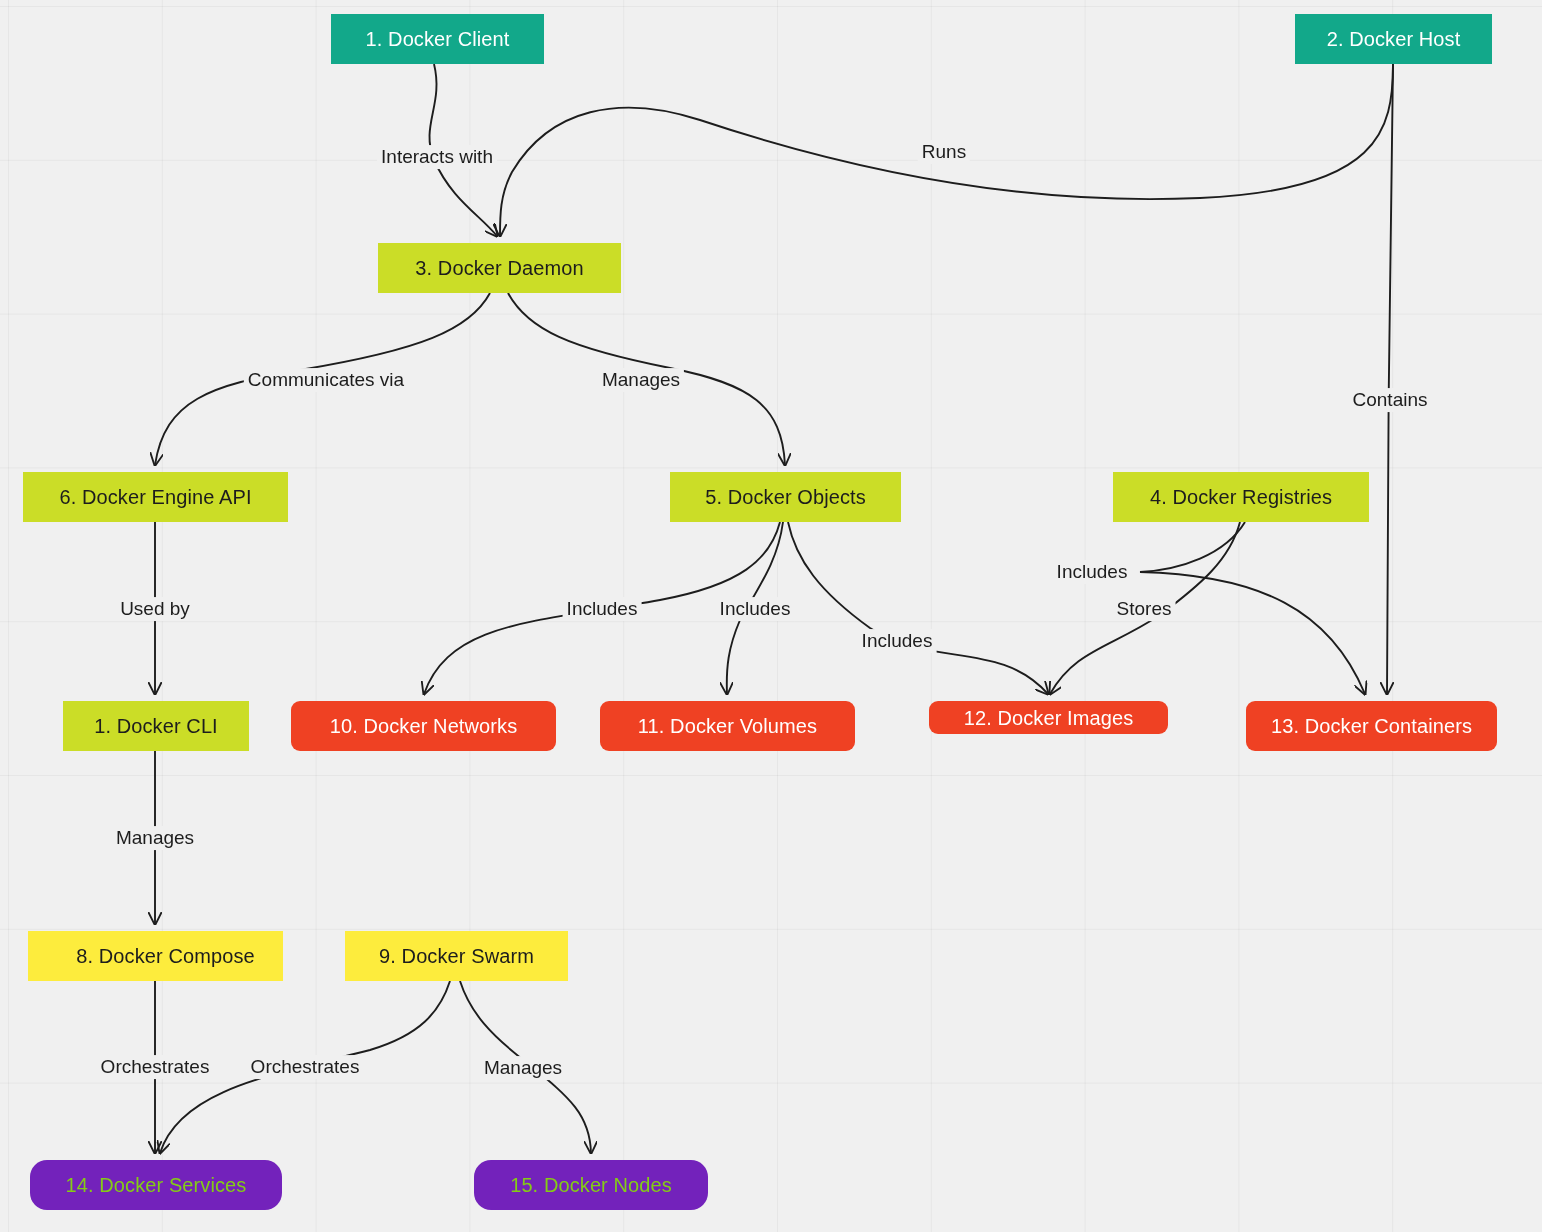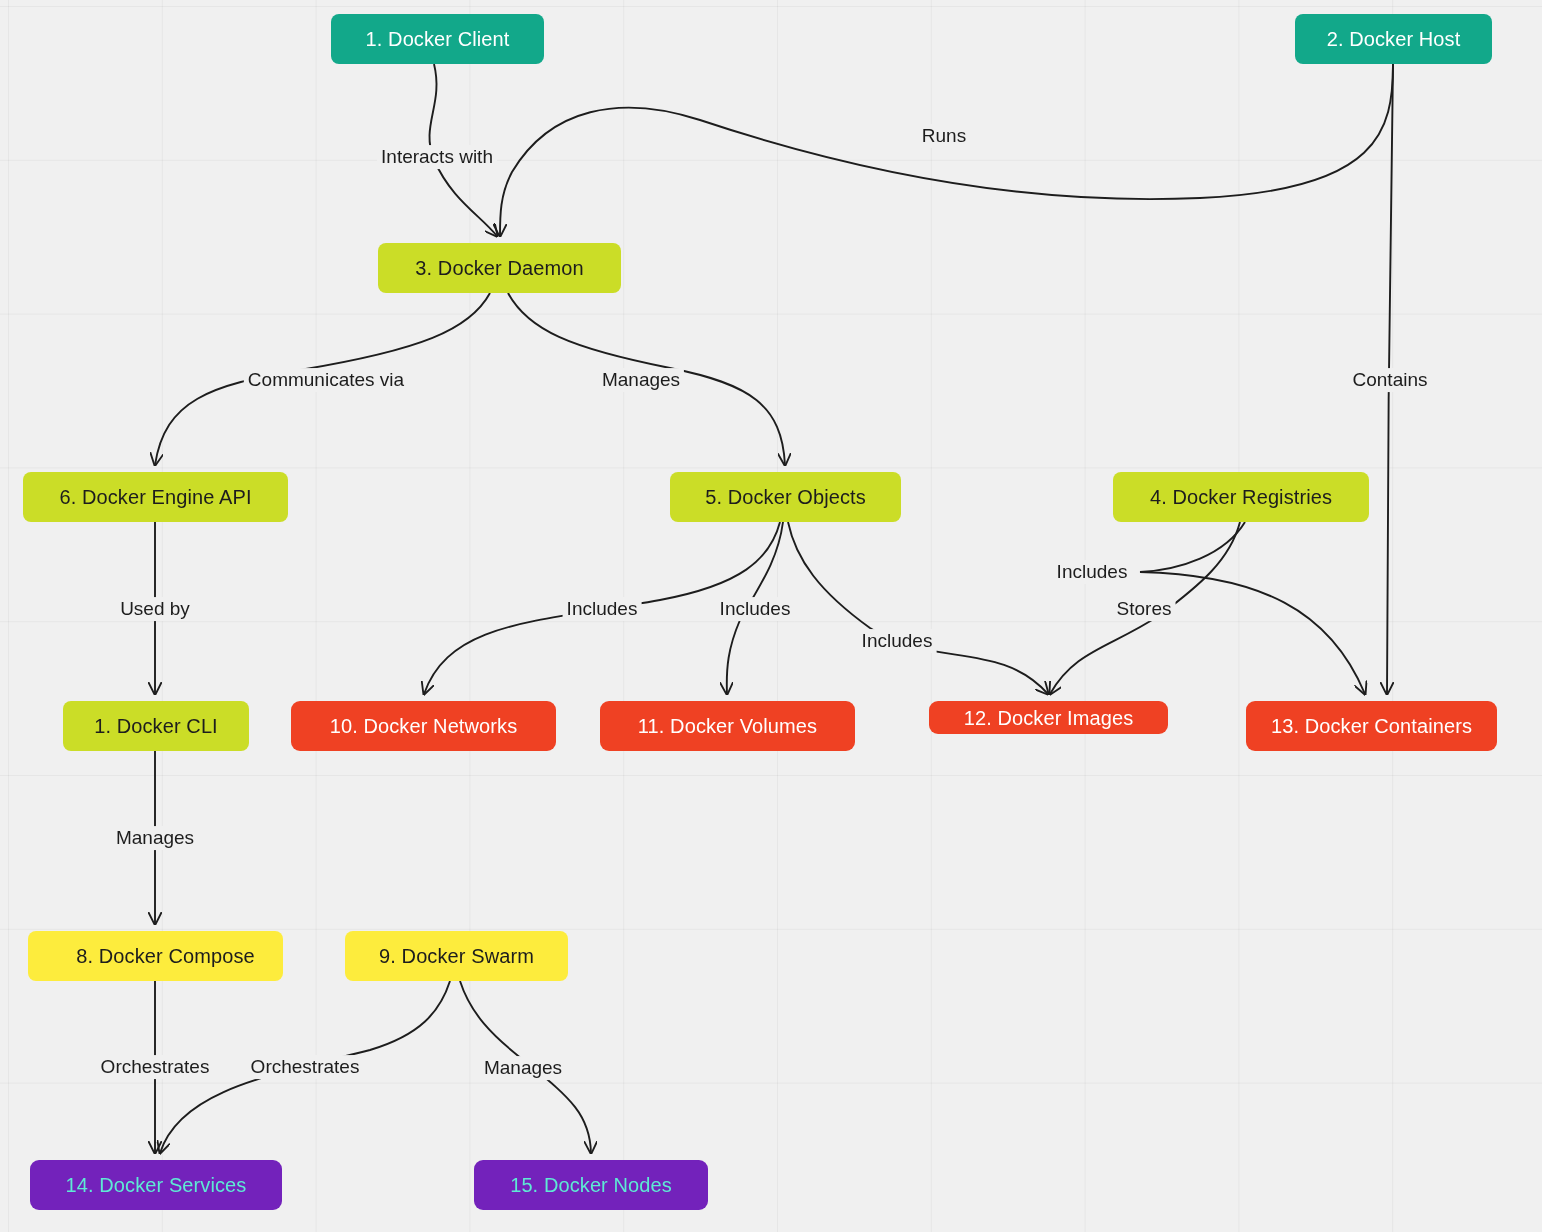--- a/index.html
+++ b/index.html
@@ -31,27 +31,27 @@
     position: absolute;
     box-sizing: border-box;
     display: flex;
     align-items: center;
     justify-content: center;
     font-size: 20px;
     line-height: 1;
     white-space: nowrap;
     letter-spacing: 0.1px;
   }
-  .node-sq { border-radius: 8px; }
+  .node-sq { border-radius: 0; }
   .node-rd { border-radius: 9px; }
   .c-teal   { background: #12a88a; color: #ffffff; }
   .c-lime   { background: #cbdd27; color: #1d1d1d; }
   .c-red    { background: #ef4123; color: #ffffff; }
   .c-yellow { background: #fdec3d; color: #1d1d1d; }
-  .c-purple { background: #7322bb; color: #5eead4; }
+  .c-purple { background: #7322bb; color: #84cc16; border-radius: 17px; }
   .edge-label {
     position: absolute;
     transform: translate(-50%, -50%);
     font-family: "Liberation Sans", sans-serif;
     font-size: 19px;
     color: #1d1d1d;
     background: #f0f0f0;
     padding: 1px 4px;
     white-space: nowrap;
     line-height: 1.15;
@@ -144,24 +144,24 @@
       </div>
       <div class="node node-rd c-purple" style="left: 30px; top: 1160px; width: 252px; height: 50px;">
         <span>14. Docker Services</span>
       </div>
       <div class="node node-rd c-purple" style="left: 474px; top: 1160px; width: 234px; height: 50px;">
         <span>15. Docker Nodes</span>
       </div>
     </div>
   <div id="labels">
       <div class="edge-label" style="left: 437px; top: 157px;">Interacts with</div>
-      <div class="edge-label" style="left: 944px; top: 136px;">Runs</div>
+      <div class="edge-label" style="left: 944px; top: 152px;">Runs</div>
       <div class="edge-label" style="left: 326px; top: 380px;">Communicates via</div>
       <div class="edge-label" style="left: 641px; top: 380px;">Manages</div>
-      <div class="edge-label" style="left: 1390px; top: 380px;">Contains</div>
+      <div class="edge-label" style="left: 1390px; top: 400px;">Contains</div>
       <div class="edge-label" style="left: 155px; top: 609px;">Used by</div>
       <div class="edge-label" style="left: 602px; top: 609px;">Includes</div>
       <div class="edge-label" style="left: 755px; top: 609px;">Includes</div>
       <div class="edge-label" style="left: 897px; top: 641px;">Includes</div>
       <div class="edge-label" style="left: 1092px; top: 572px;">Includes</div>
       <div class="edge-label" style="left: 1144px; top: 609px;">Stores</div>
       <div class="edge-label" style="left: 155px; top: 838px;">Manages</div>
       <div class="edge-label" style="left: 155px; top: 1067px;">Orchestrates</div>
       <div class="edge-label" style="left: 305px; top: 1067px;">Orchestrates</div>
       <div class="edge-label" style="left: 523px; top: 1068px;">Manages</div>

